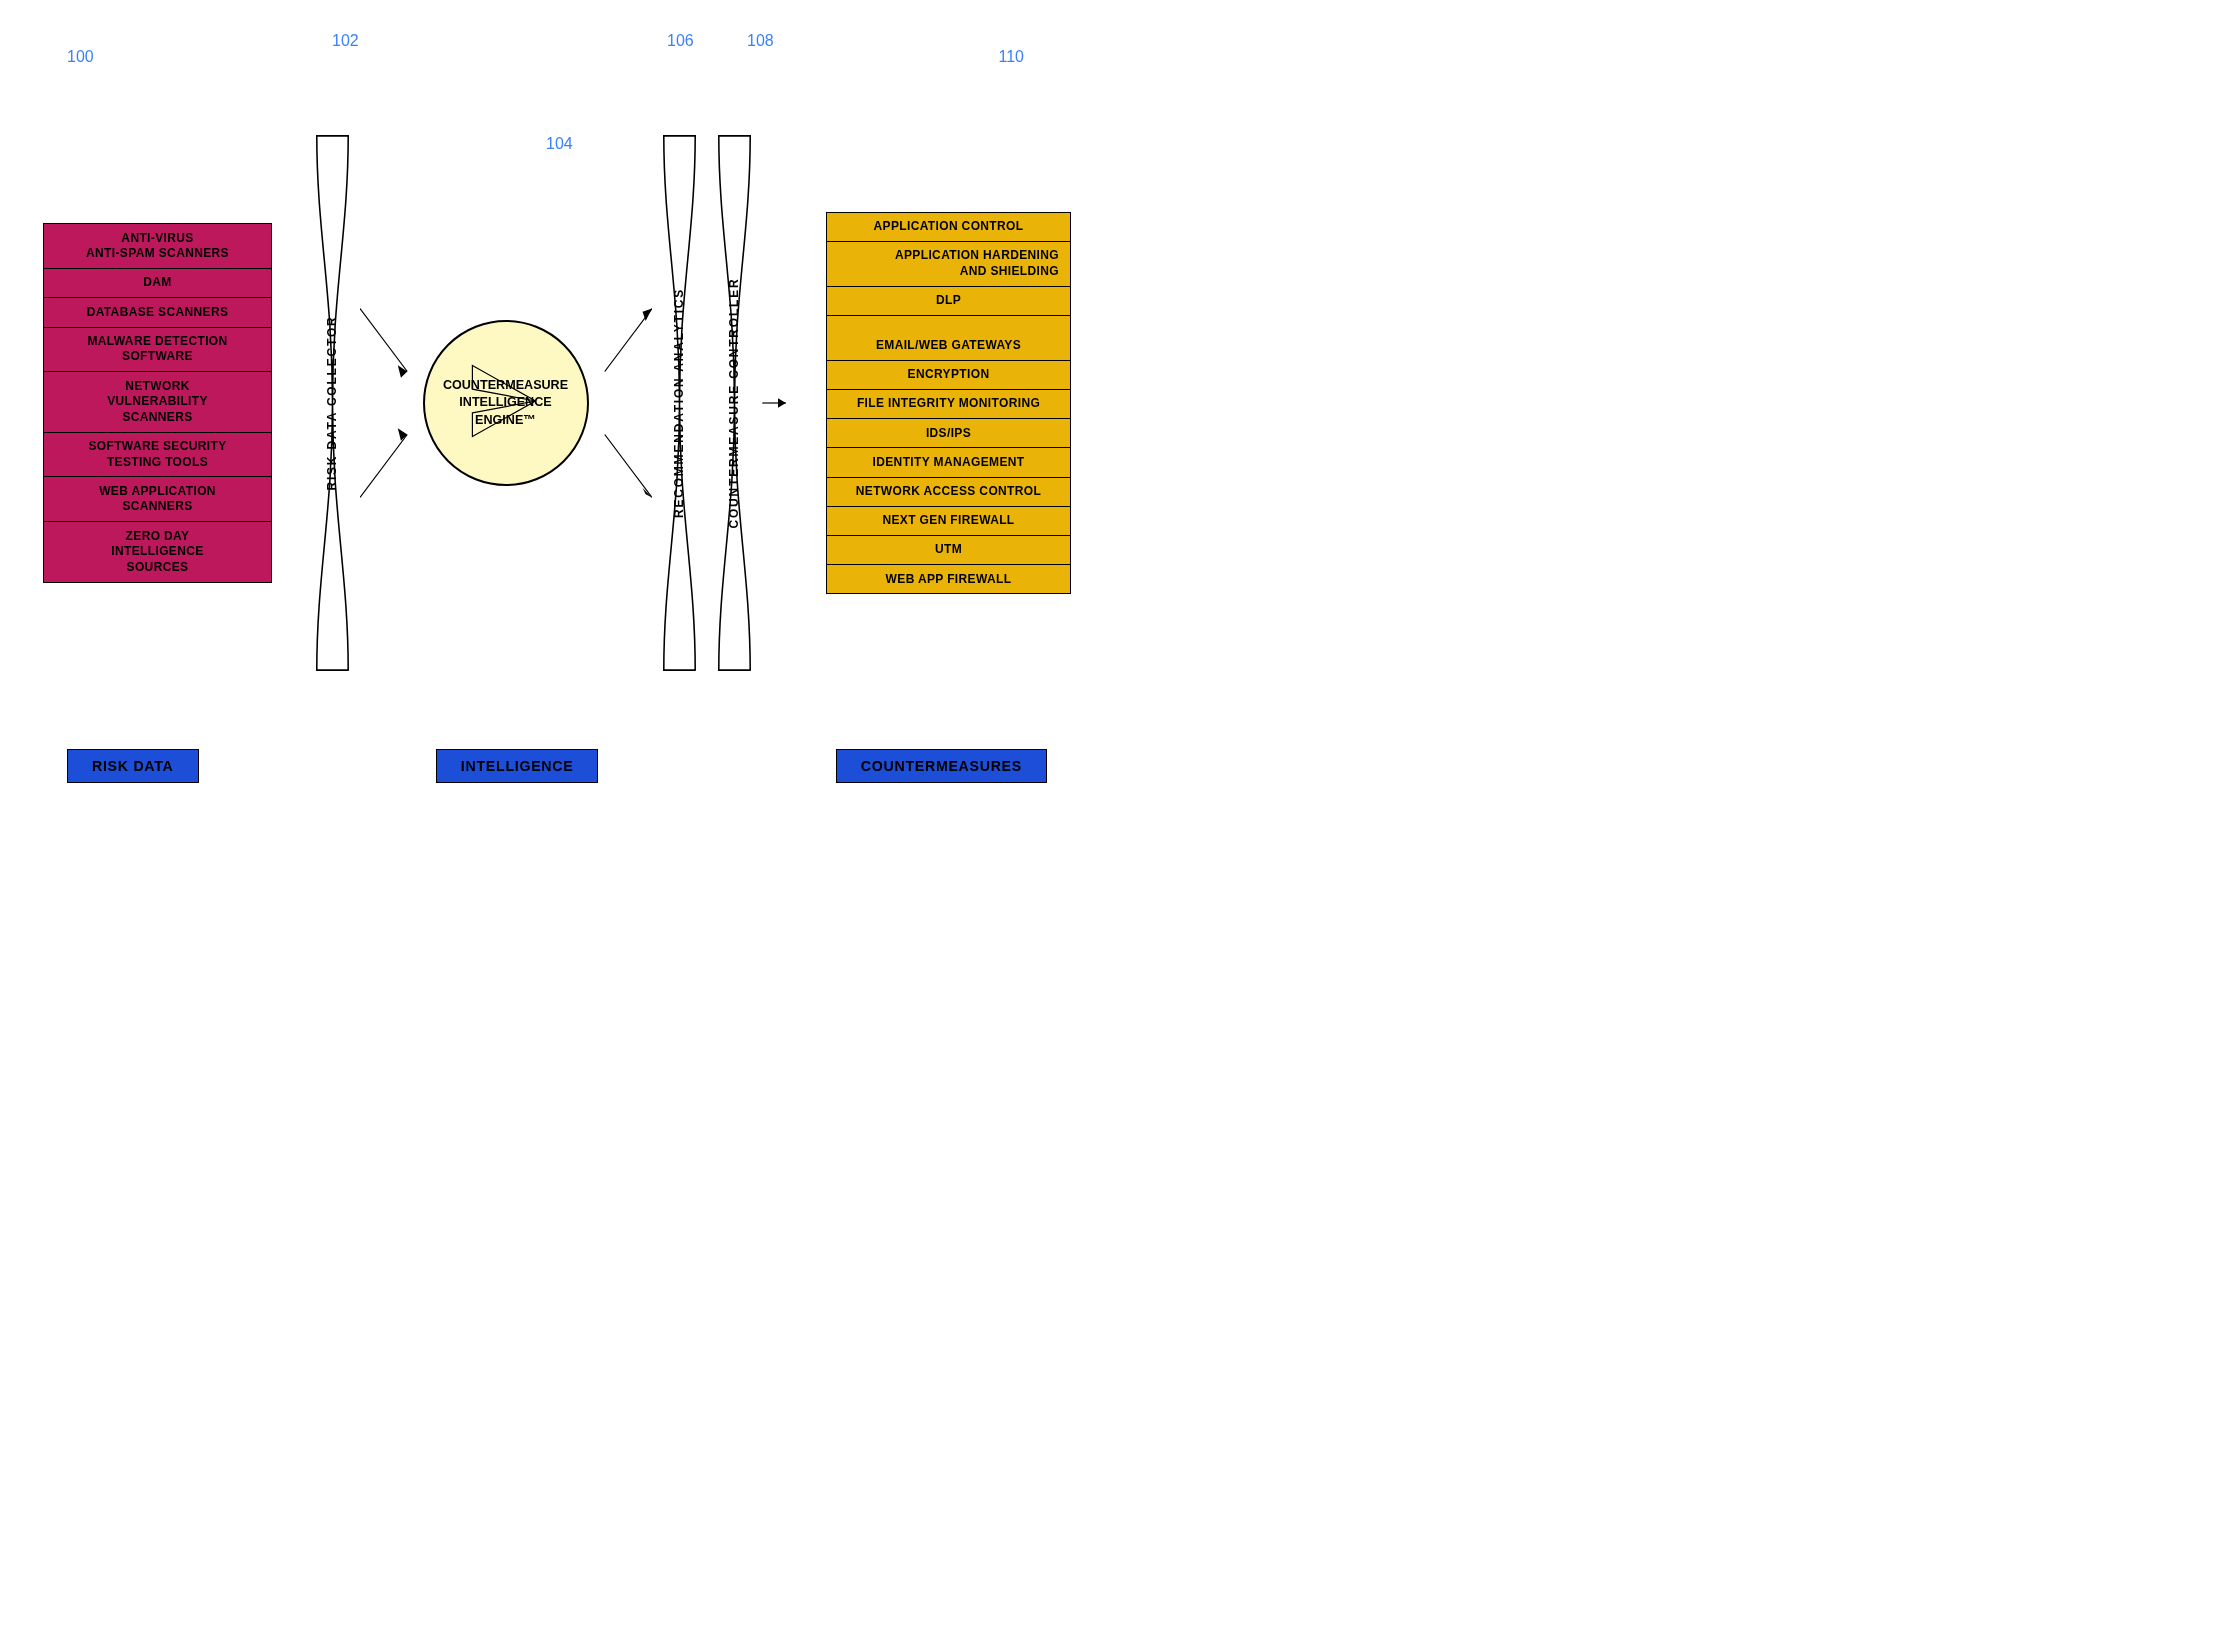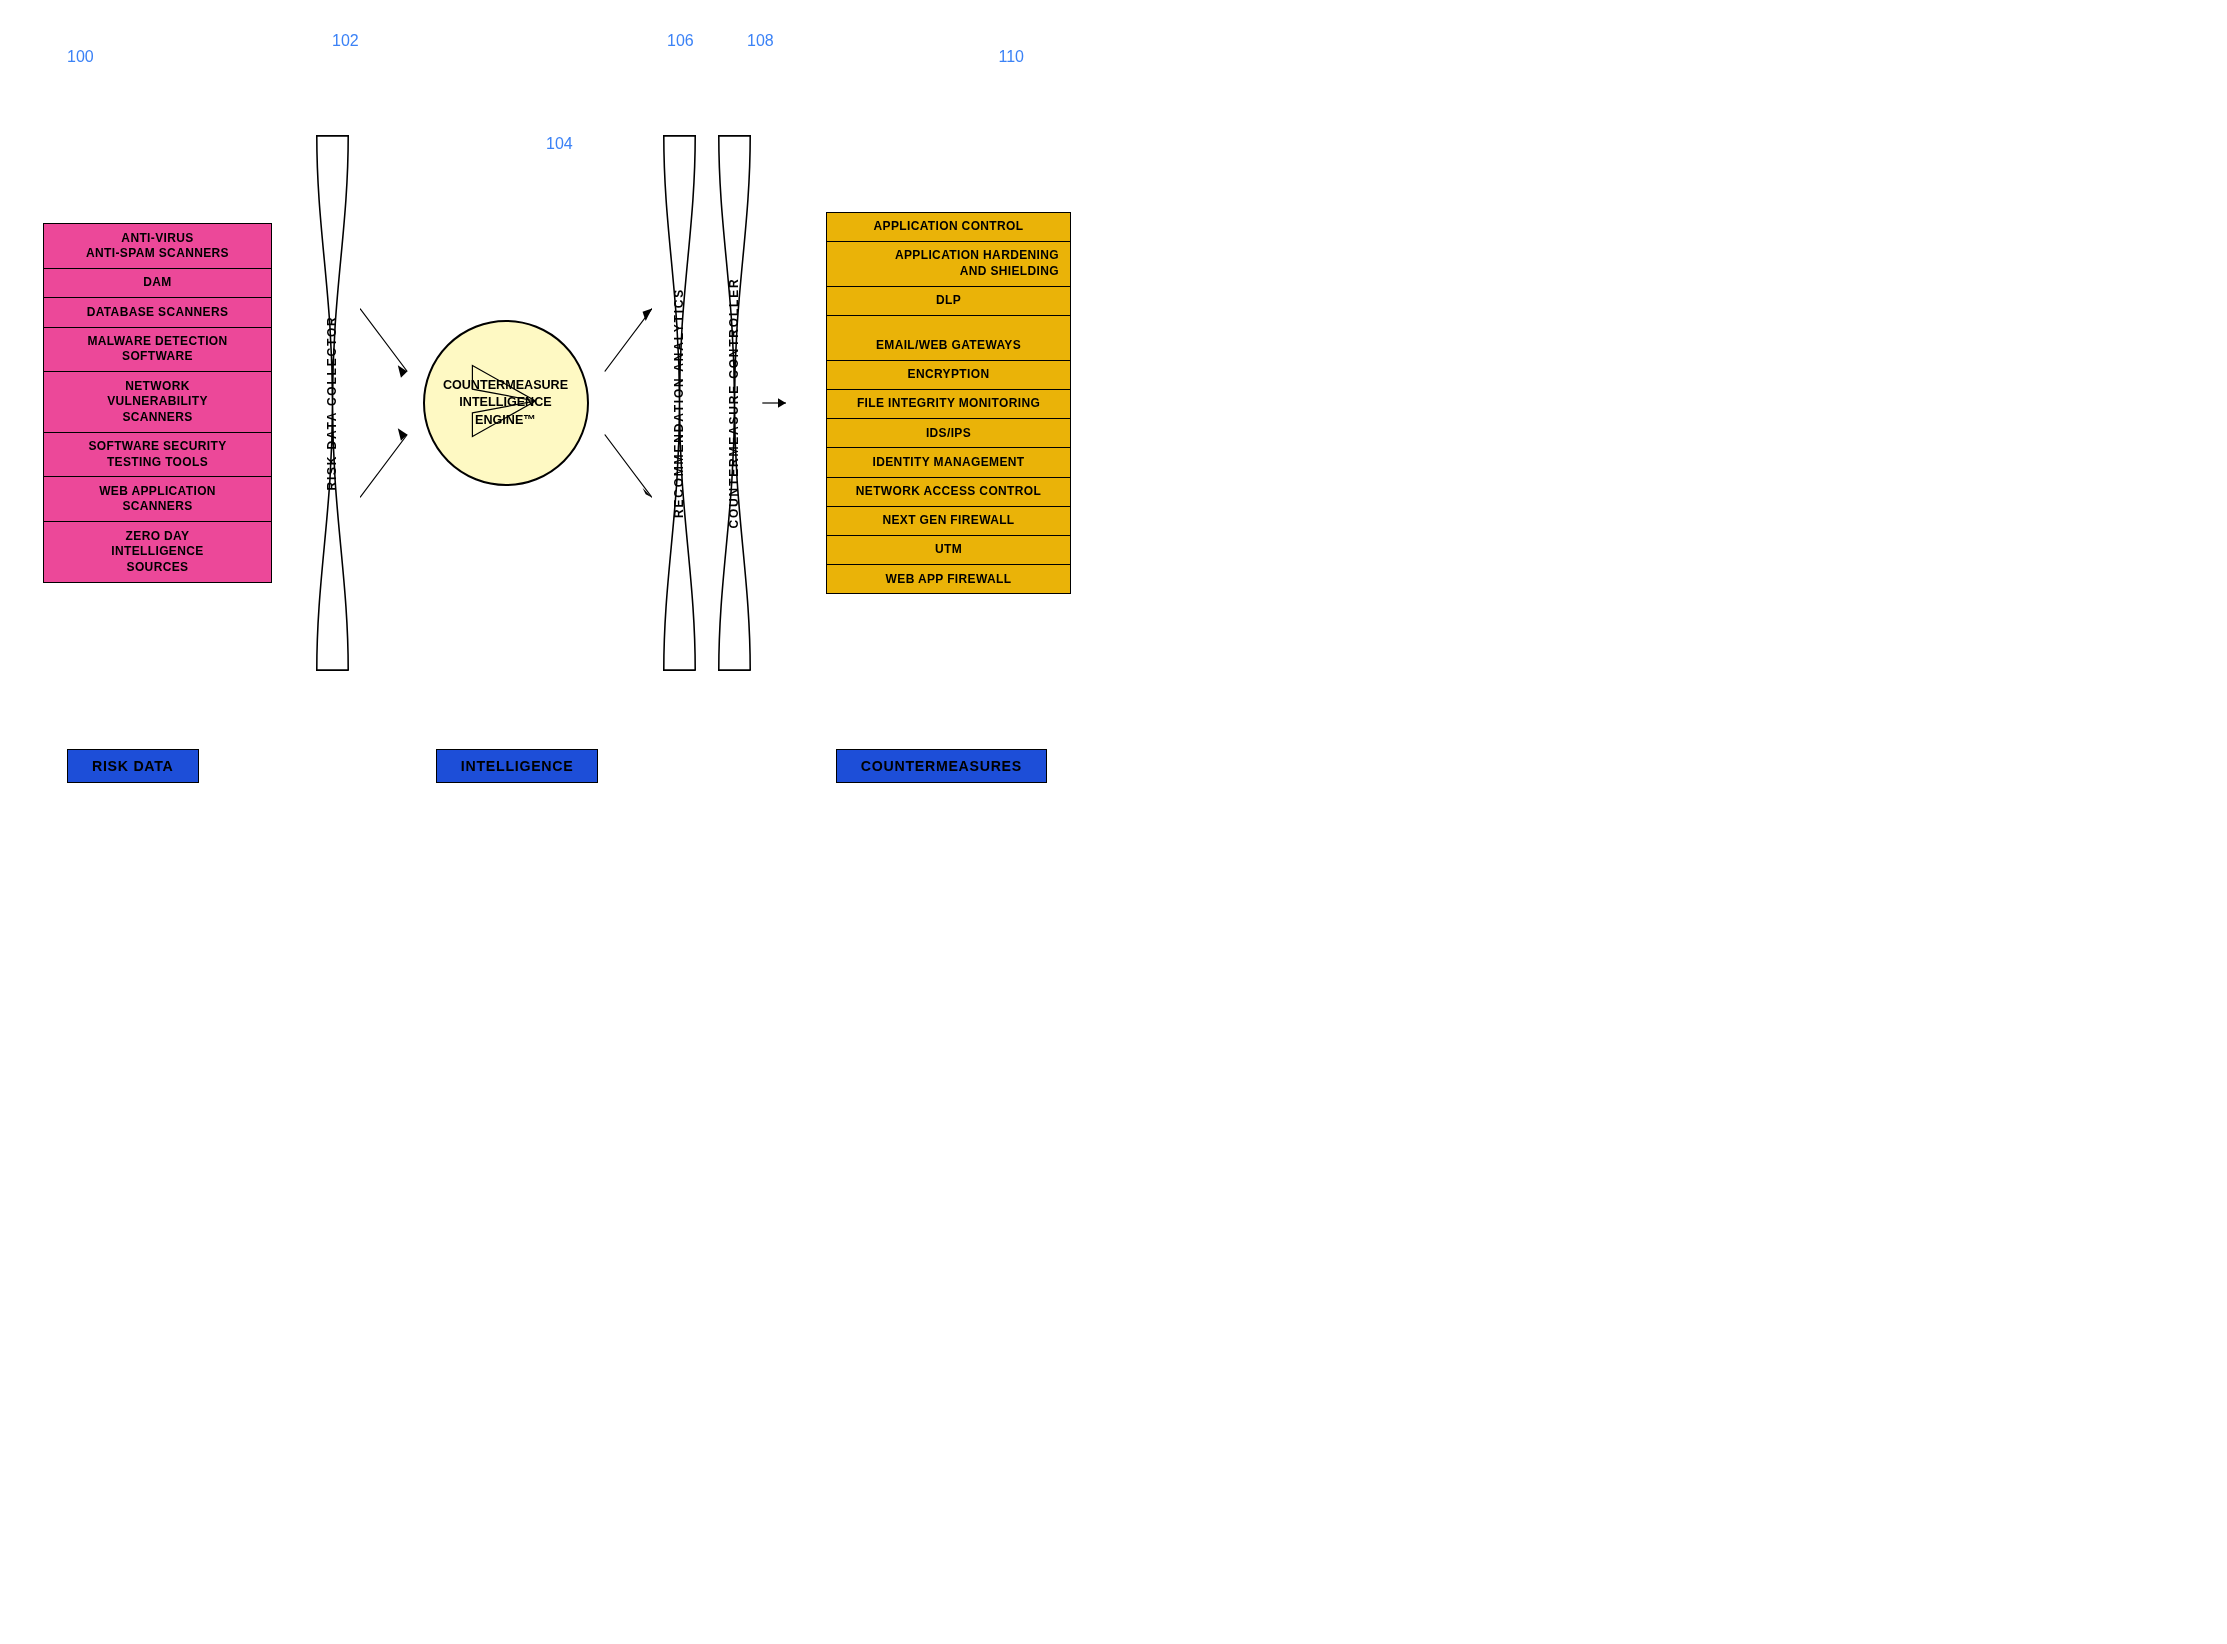--- a/index.html
+++ b/index.html
@@ -63,21 +63,21 @@
       align-items: center;
       justify-content: space-between;
     }
 
     
     .left-panel {
       border: 1.6px solid #000;
       width: 229px;
       display: flex;
       flex-direction: column;
-      background: #ec4899;
+      background: #be185d;
     }
     .panel-item {
       border-bottom: 0.8px solid #000;
       padding: 6.3px 11px;
       font-size: 12px;
       font-weight: bold;
       text-align: center;
       line-height: 1.3;
       letter-spacing: 0.03em;
     }

